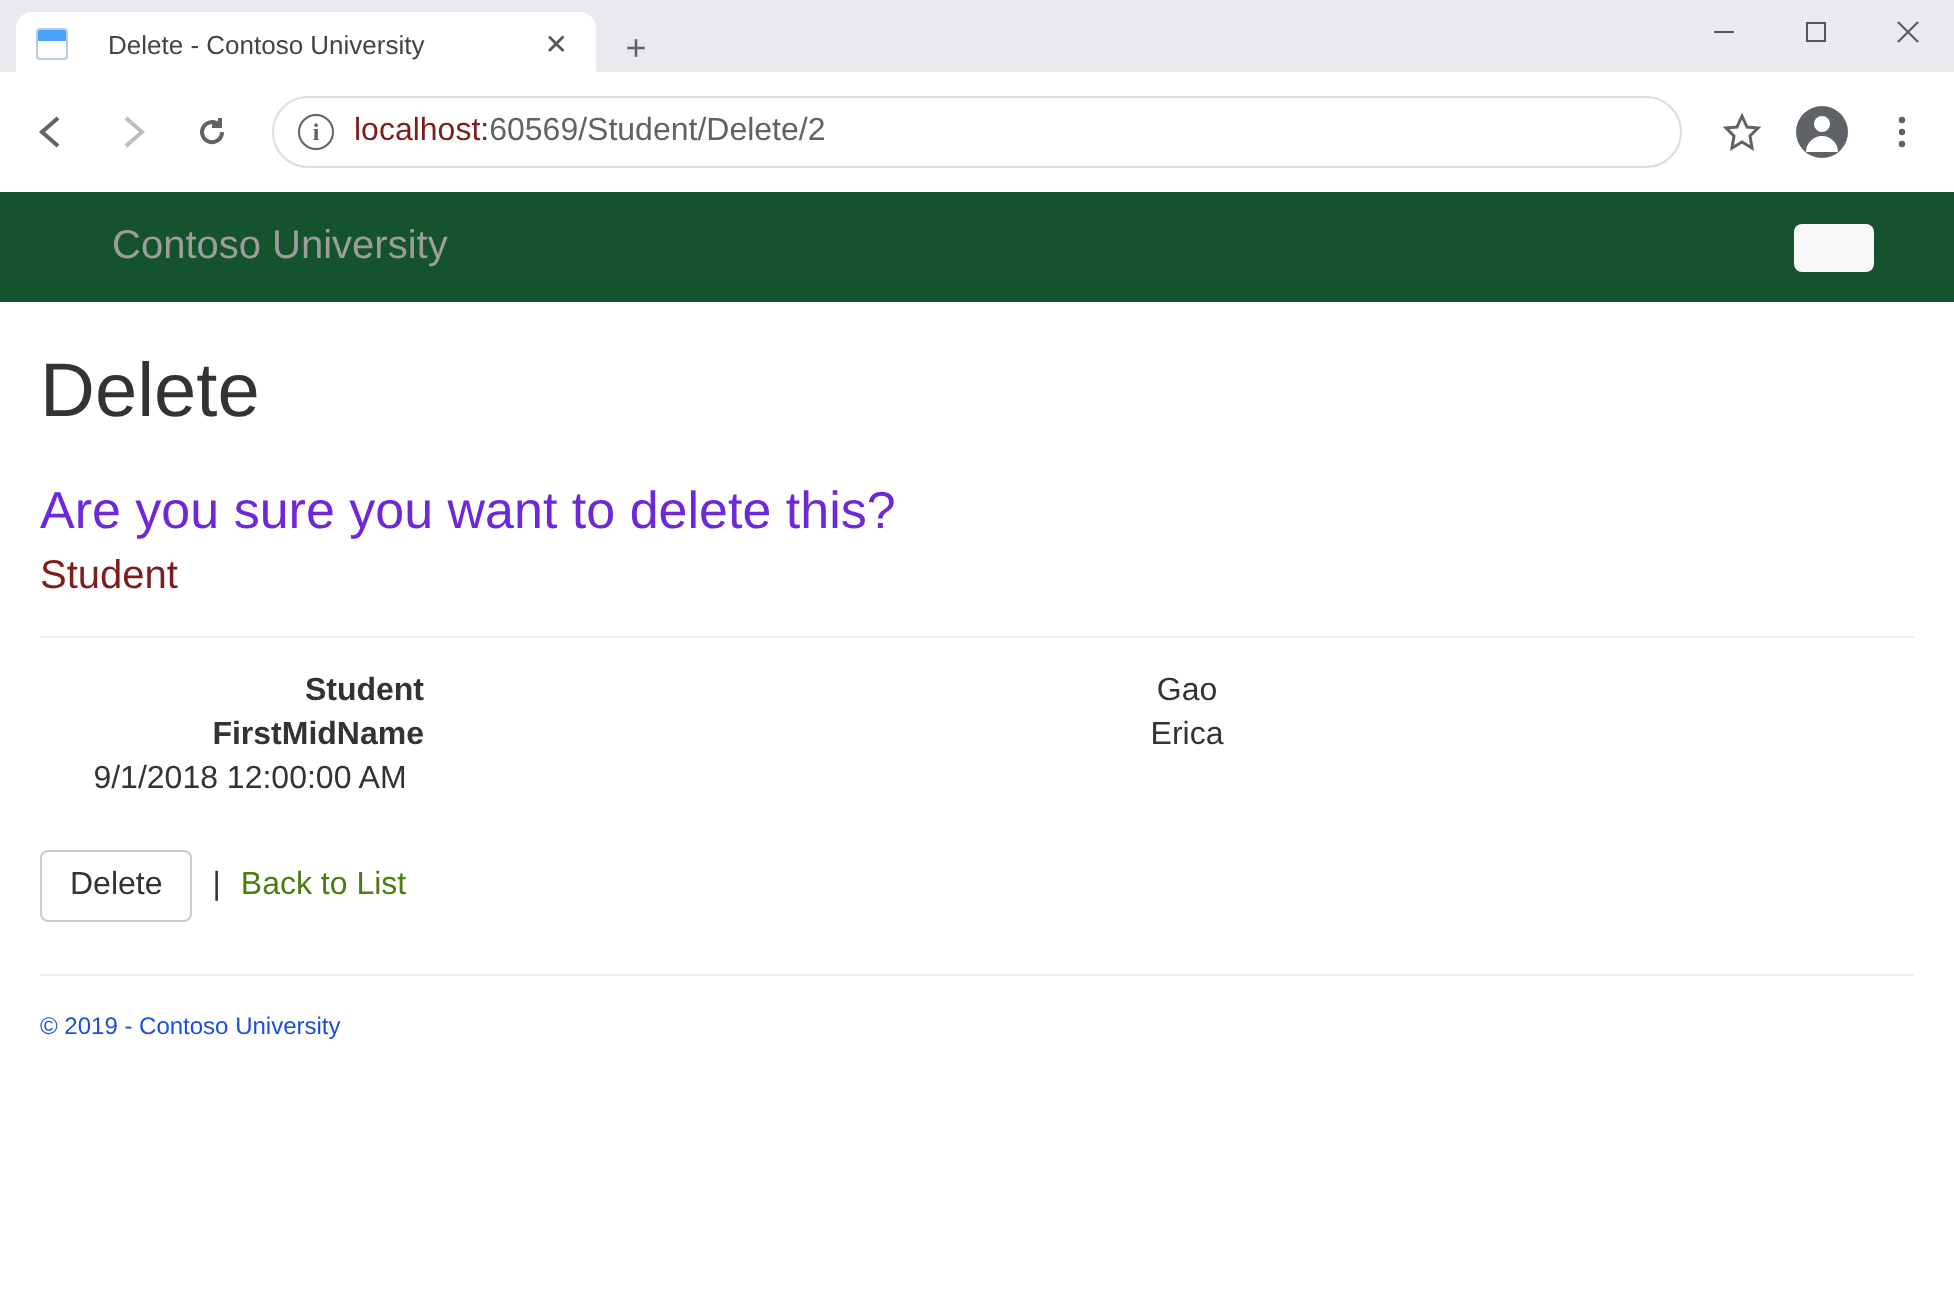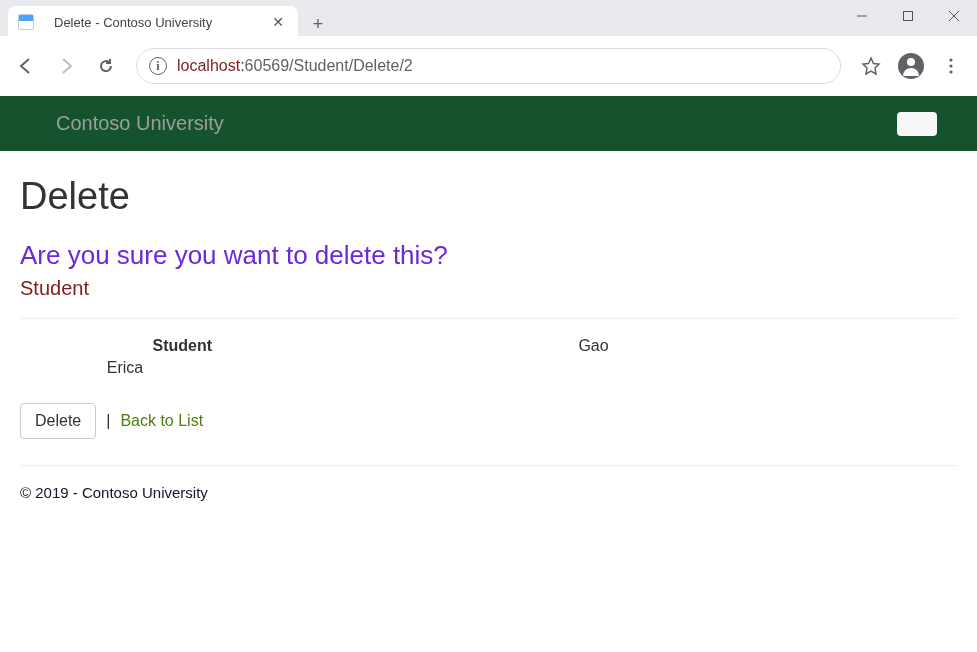--- a/index.html
+++ b/index.html
@@ -174,21 +174,21 @@
       padding: 8px 14px;
       background: #fff;
       border: 1px solid #ccc;
       border-radius: 4px;
       cursor: pointer;
       color: #333;
     }
     .actions .sep { color: #333; }
     .link { color: #4d7c0f; text-decoration: none; cursor: pointer; font-size: 16px; }
     .footer {
-      font-size: 15px; color: #0f172a;
+      font-size: 12px; color: #1d4ed8;
     }
   </style>
 </head>
 <body>
 
 <div class="window-chrome">
   <div class="titlebar">
     <div class="tab">
       <span class="favicon"></span>
       <span class="tab-title">Delete - Contoso University</span>
@@ -261,21 +261,23 @@
 </div>
 
 <div class="content">
   <h1>Delete</h1>
   <h3 class="confirm">Are you sure you want to delete this?</h3>
   <h4 class="subhead">Student</h4>
   <hr>
   <dl class="dl">
     <dt>Student</dt>
     <dd>Gao</dd>
+    <dt>FirstMidName</dt>
     <dd>Erica</dd>
+    <dd>9/1/2018 12:00:00 AM</dd>
   </dl>
   <div class="actions">
     <button class="btn">Delete</button>
     <span class="sep">|</span>
     <a class="link">Back to List</a>
   </div>
   <hr>
   <p class="footer">© 2019 - Contoso University</p>
 </div>
 

